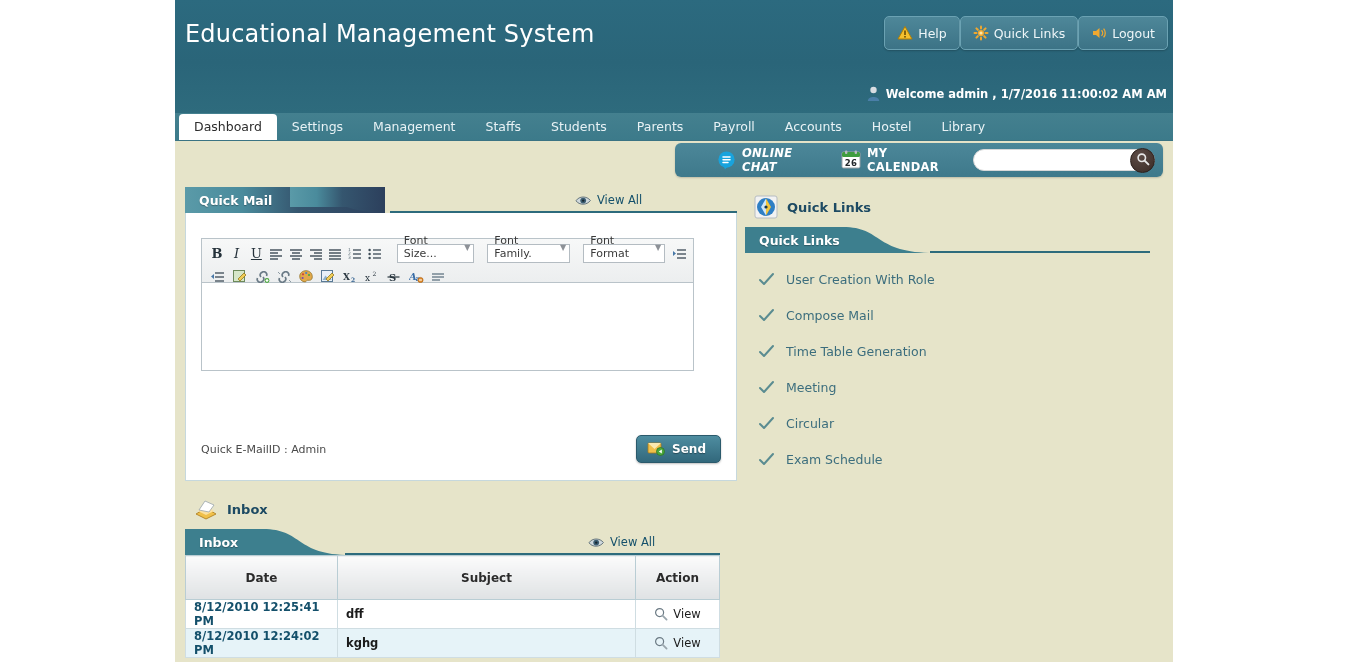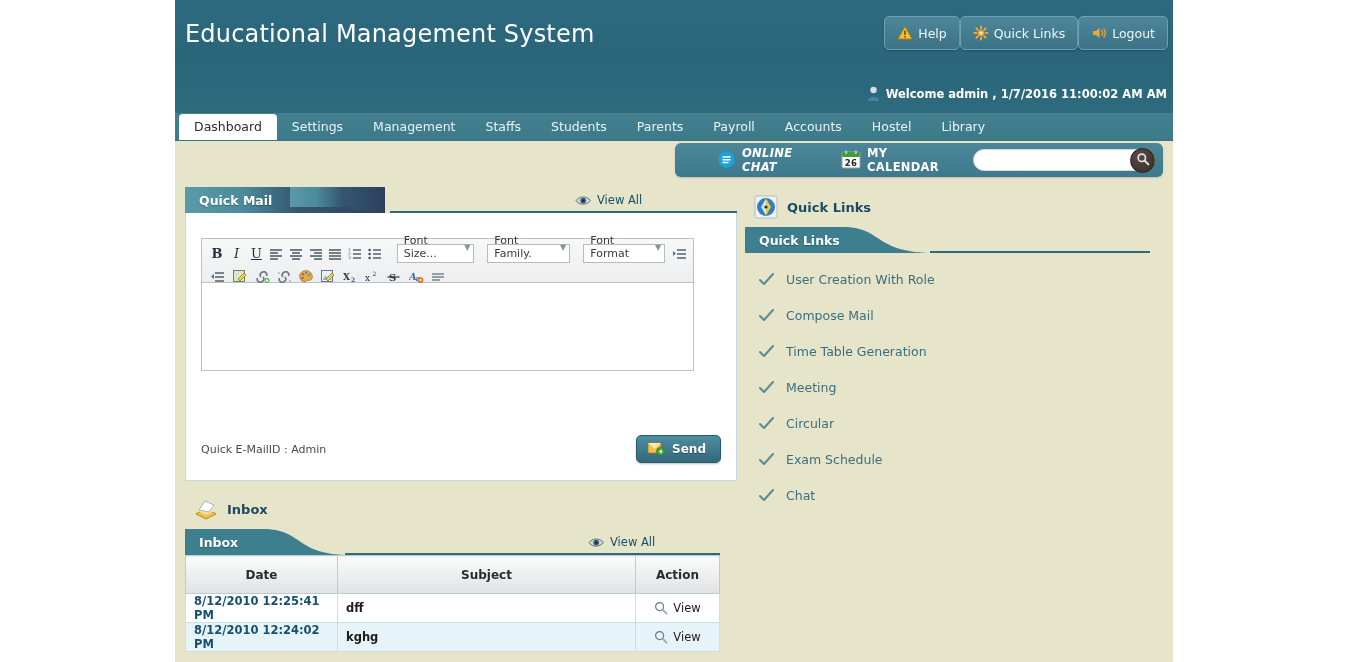--- a/index.html
+++ b/index.html
@@ -220,21 +220,21 @@
 
   
   .inbox-table {
     width: 100%; border-collapse: collapse;
     border: 1px solid #b9cdd4;
     background: #fff;
   }
   .inbox-table th {
     background: linear-gradient(180deg, #fbfbfb 0%, #dfe2e4 100%);
     border: 1px solid #b9cdd4;
-    height: 38px;
+    height: 44px;
     font-size: 12px; color: #2b2b2b; font-weight: bold;
   }
   .inbox-table td {
     border: 1px solid #cfdde2;
     height: 28px; font-size: 11.5px;
     color: #14506b; font-weight: bold;
     padding: 0 8px;
   }
   .inbox-table td.subject { color: #1b1b1b; }
   .inbox-table tr.alt td { background: #e6f3f8; }
@@ -740,23 +740,17 @@
                 <polyline points="1,8 5,12 14,2" fill="none" stroke="#5a8c91" stroke-width="2" stroke-linecap="round" stroke-linejoin="round"></polyline>
               </svg></span>
           <span class="txt">Circular</span>
         </div>
         <div class="ql-item">
           <span class="chk"><svg width="15" height="15" viewBox="0 0 15 15">
                 <polyline points="1,8 5,12 14,2" fill="none" stroke="#5a8c91" stroke-width="2" stroke-linecap="round" stroke-linejoin="round"></polyline>
               </svg></span>
           <span class="txt">Exam Schedule</span>
         </div>
-        <div class="ql-item">
-          <span class="chk"><svg width="15" height="15" viewBox="0 0 15 15">
-                <polyline points="1,8 5,12 14,2" fill="none" stroke="#5a8c91" stroke-width="2" stroke-linecap="round" stroke-linejoin="round"></polyline>
-              </svg></span>
-          <span class="txt">Chat</span>
-        </div>
       </div>
     </div>
 
   </div>
 </div>
 
 </body></html>

